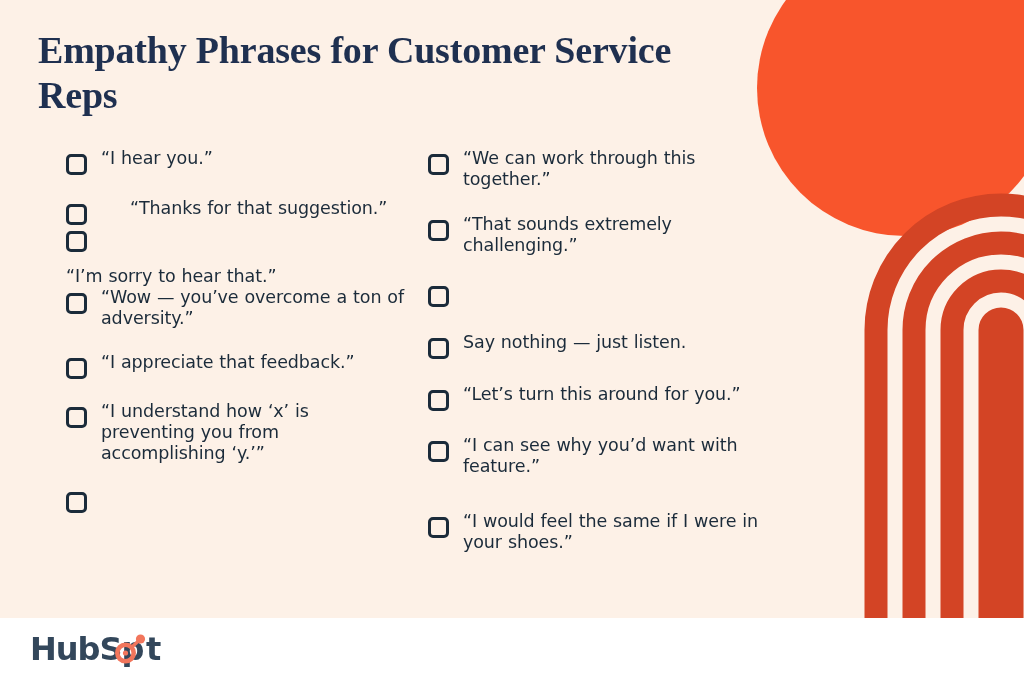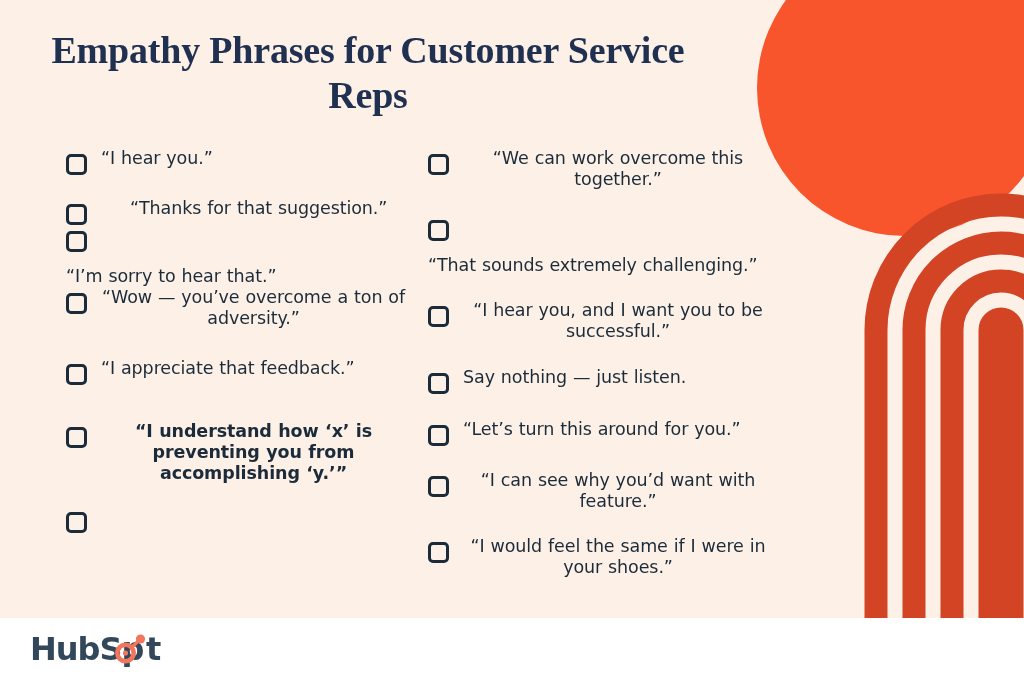--- a/index.html
+++ b/index.html
@@ -23,21 +23,20 @@
 
   
   .panel {
     position: absolute;
     left: 0;
     top: 0;
     width: 1024px;
     height: 618px;
     background: #fdf1e7;
     overflow: hidden;
-    text-align: center;
   }
 
   
   .art {
     position: absolute;
     left: 0;
     top: 0;
     width: 1024px;
     height: 618px;
     overflow: hidden;
@@ -152,59 +151,58 @@
         <span class="phrase">“Thanks for that suggestion.”</span>
       </div>
       <div class="check-item" style="flex-direction:column;">
         <span class="checkbox"></span>
         <span class="phrase">“I’m sorry to hear that.”</span>
       </div>
       <div class="check-item" style="">
         <span class="checkbox"></span>
         <span class="phrase">“Wow — you’ve overcome a ton of adversity.”</span>
       </div>
-      <div class="check-item" style="margin-top:29px;">
+      <div class="check-item" style="margin-top:23px;">
         <span class="checkbox"></span>
         <span class="phrase">“I appreciate that feedback.”</span>
       </div>
-      <div class="check-item" style="margin-top:36px;font-weight:bold;">
+      <div class="check-item" style="margin-top:22px;">
         <span class="checkbox"></span>
         <span class="phrase">“I understand how ‘x’ is preventing you from accomplishing ‘y.’”</span>
       </div>
       <div class="check-item" style="margin-top:22px;">
         <span class="checkbox"></span>
       </div>
     </div>
 
     <div class="col col-right">
       <div class="check-item" style="margin-top:0px;">
         <span class="checkbox"></span>
-        <span class="phrase">“We can work overcome this together.”</span>
-      </div>
-      <div class="check-item" style="margin-top:24px;flex-direction:column;">
+        <span class="phrase">“We can work through this together.”</span>
+      </div>
+      <div class="check-item" style="margin-top:24px;">
         <span class="checkbox"></span>
         <span class="phrase"> “That sounds extremely challenging.”</span>
       </div>
       <div class="check-item" style="margin-top:24px;">
         <span class="checkbox"></span>
-        <span class="phrase">“I hear you, and I want you to be successful.”</span>
       </div>
       <div class="check-item" style="margin-top:25px;">
         <span class="checkbox"></span>
         <span class="phrase">Say nothing — just listen.</span>
       </div>
       <div class="check-item" style="margin-top:25px;">
         <span class="checkbox"></span>
         <span class="phrase">“Let’s turn this around for you.”</span>
       </div>
       <div class="check-item" style="margin-top:24px;">
         <span class="checkbox"></span>
         <span class="phrase">“I can see why you’d want with feature.”</span>
       </div>
-      <div class="check-item" style="margin-top:24px;">
+      <div class="check-item" style="margin-top:34px;">
         <span class="checkbox"></span>
         <span class="phrase">“I would feel the same if I were in your shoes.”</span>
       </div>
     </div>
 
   </div>
 
   <div class="footer">
     <div class="logo">
       <svg width="160" height="44" viewBox="0 0 160 44" xmlns="http://www.w3.org/2000/svg">

